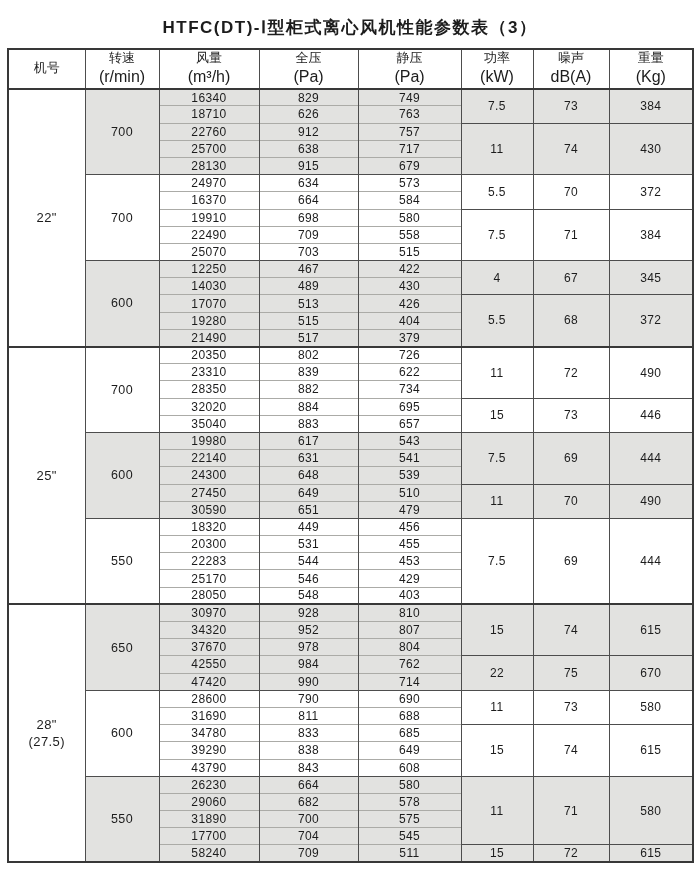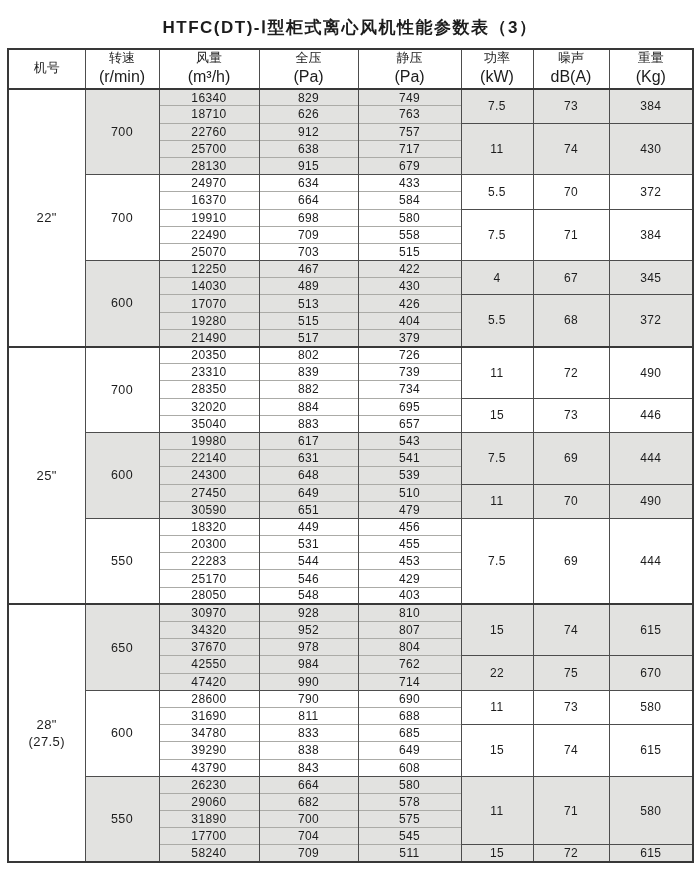--- a/index.html
+++ b/index.html
@@ -143,21 +143,21 @@
         </tr>
         <tr>
           <td class="num-cell shaded inner">28130</td>
           <td class="num-cell shaded inner">915</td>
           <td class="num-cell shaded inner">679</td>
         </tr>
         <tr>
           <td class="speed-cell" rowspan="5">700</td>
           <td class="num-cell">24970</td>
           <td class="num-cell">634</td>
-          <td class="num-cell">433</td>
+          <td class="num-cell">573</td>
           <td class="pnw" rowspan="2">5.5</td>
           <td class="pnw" rowspan="2">70</td>
           <td class="pnw" rowspan="2">372</td>
         </tr>
         <tr>
           <td class="num-cell inner">16370</td>
           <td class="num-cell inner">664</td>
           <td class="num-cell inner">584</td>
         </tr>
         <tr>
@@ -218,21 +218,21 @@
           <td class="num-cell section-start">20350</td>
           <td class="num-cell section-start">802</td>
           <td class="num-cell section-start">726</td>
           <td class="pnw section-start" rowspan="3">11</td>
           <td class="pnw section-start" rowspan="3">72</td>
           <td class="pnw section-start" rowspan="3">490</td>
         </tr>
         <tr>
           <td class="num-cell inner">23310</td>
           <td class="num-cell inner">839</td>
-          <td class="num-cell inner">739</td>
+          <td class="num-cell inner">622</td>
         </tr>
         <tr>
           <td class="num-cell inner">28350</td>
           <td class="num-cell inner">882</td>
           <td class="num-cell inner">734</td>
         </tr>
         <tr>
           <td class="num-cell inner">32020</td>
           <td class="num-cell inner">884</td>
           <td class="num-cell inner">695</td>

